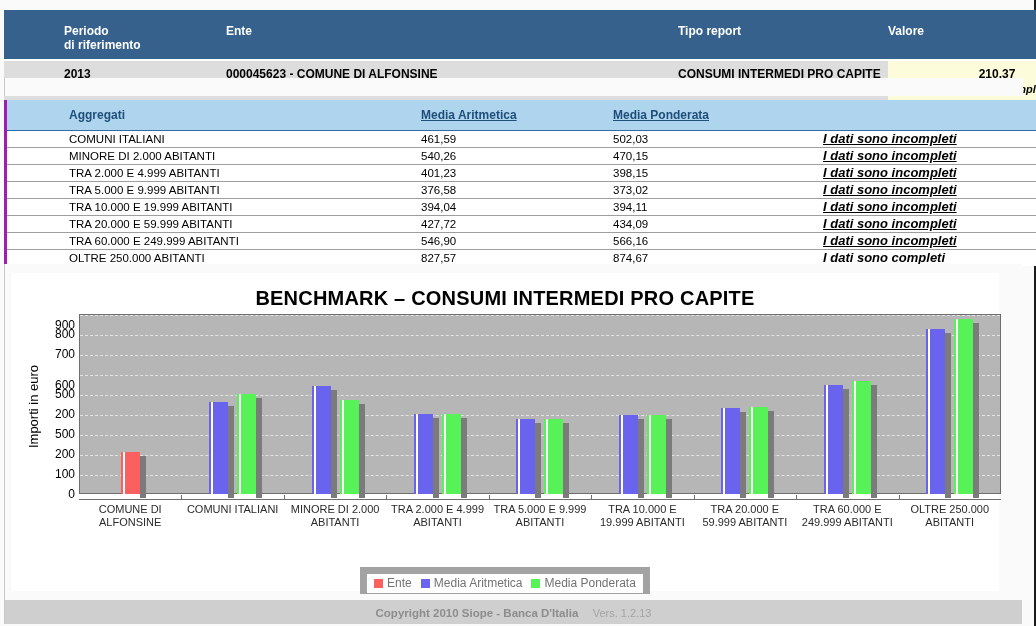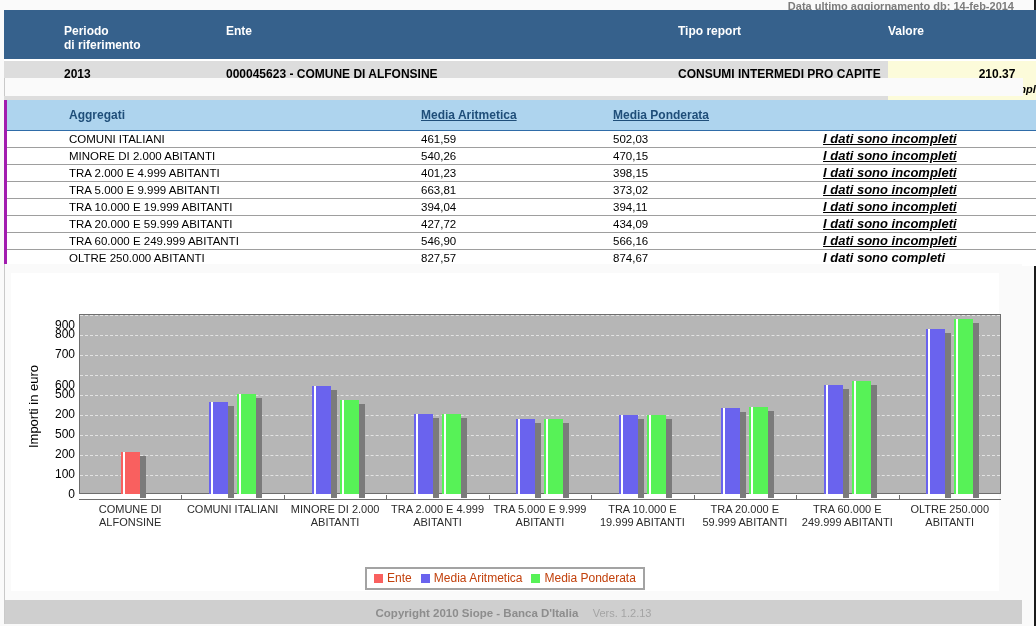--- a/index.html
+++ b/index.html
@@ -315,25 +315,25 @@
   }
   .legend {
     position: absolute;
     left: 0;
     top: 294px;
     width: 988px;
     text-align: center;
   }
   .legend .box {
     display: inline-block;
-    border: 2px solid #a3a3a3;
+    border: 7px solid #a3a3a3;
     background: #ffffff;
     padding: 2px 7px 3px 7px;
     font-size: 12px;
-    color: #c2410c;
+    color: #737373;
     white-space: nowrap;
   }
   .legend .sw {
     display: inline-block;
     width: 9px; height: 9px;
     margin-right: 4px;
     position: relative;
     top: 1px;
   }
   .legend .item { margin-right: 9px; }
@@ -372,23 +372,20 @@
     background: #fafafa;
     border-left: 1px solid #c9c9c9;
     box-sizing: border-box;
   }
 </style>
 </head>
 <body>
 
 <div class="page">
 
-  <div class="update-bar">
-    <span>Data ultimo aggiornamento db: 14-feb-2014</span>
-  </div>
 
   <table class="header-table">
     <thead>
       <tr>
         <th class="c-periodo">
           <span>Periodo</span><br>
           <span>di riferimento</span>
         </th>
         <th class="c-ente">Ente</th>
         <th class="c-tipo">Tipo report</th>
@@ -438,21 +435,21 @@
             <td class="a-flag"><i class="link">I dati sono incompleti</i></td>
           </tr>
           <tr>
             <td class="a-name">TRA 2.000 E 4.999 ABITANTI</td>
             <td class="a-arit">401,23</td>
             <td class="a-pond">398,15</td>
             <td class="a-flag"><i class="link">I dati sono incompleti</i></td>
           </tr>
           <tr>
             <td class="a-name">TRA 5.000 E 9.999 ABITANTI</td>
-            <td class="a-arit">663,81</td>
+            <td class="a-arit">376,58</td>
             <td class="a-pond">373,02</td>
             <td class="a-flag"><i class="link">I dati sono incompleti</i></td>
           </tr>
           <tr>
             <td class="a-name">TRA 10.000 E 19.999 ABITANTI</td>
             <td class="a-arit">394,04</td>
             <td class="a-pond">394,11</td>
             <td class="a-flag"><i class="link">I dati sono incompleti</i></td>
           </tr>
           <tr>
@@ -473,20 +470,21 @@
             <td class="a-pond">874,67</td>
             <td class="a-flag"><i>I dati sono completi</i></td>
           </tr>
         </tbody>
     </table>
     <div class="agg-foot"></div>
   </div>
 
   <div class="chart-outer">
     <div class="chart-card">
+      <div class="chart-title">BENCHMARK – CONSUMI INTERMEDI PRO CAPITE</div>
       <div class="ylabel">Importi in euro</div>
       <div class="yticks">
           <div style="top: 180px;">0</div>
           <div style="top: 160px;">100</div>
           <div style="top: 140px;">200</div>
           <div style="top: 120px;">500</div>
           <div style="top: 100px;">200</div>
           <div style="top: 80px;">500</div>
           <div style="top: 71px;">600</div>
           <div style="top: 40px;">700</div>

